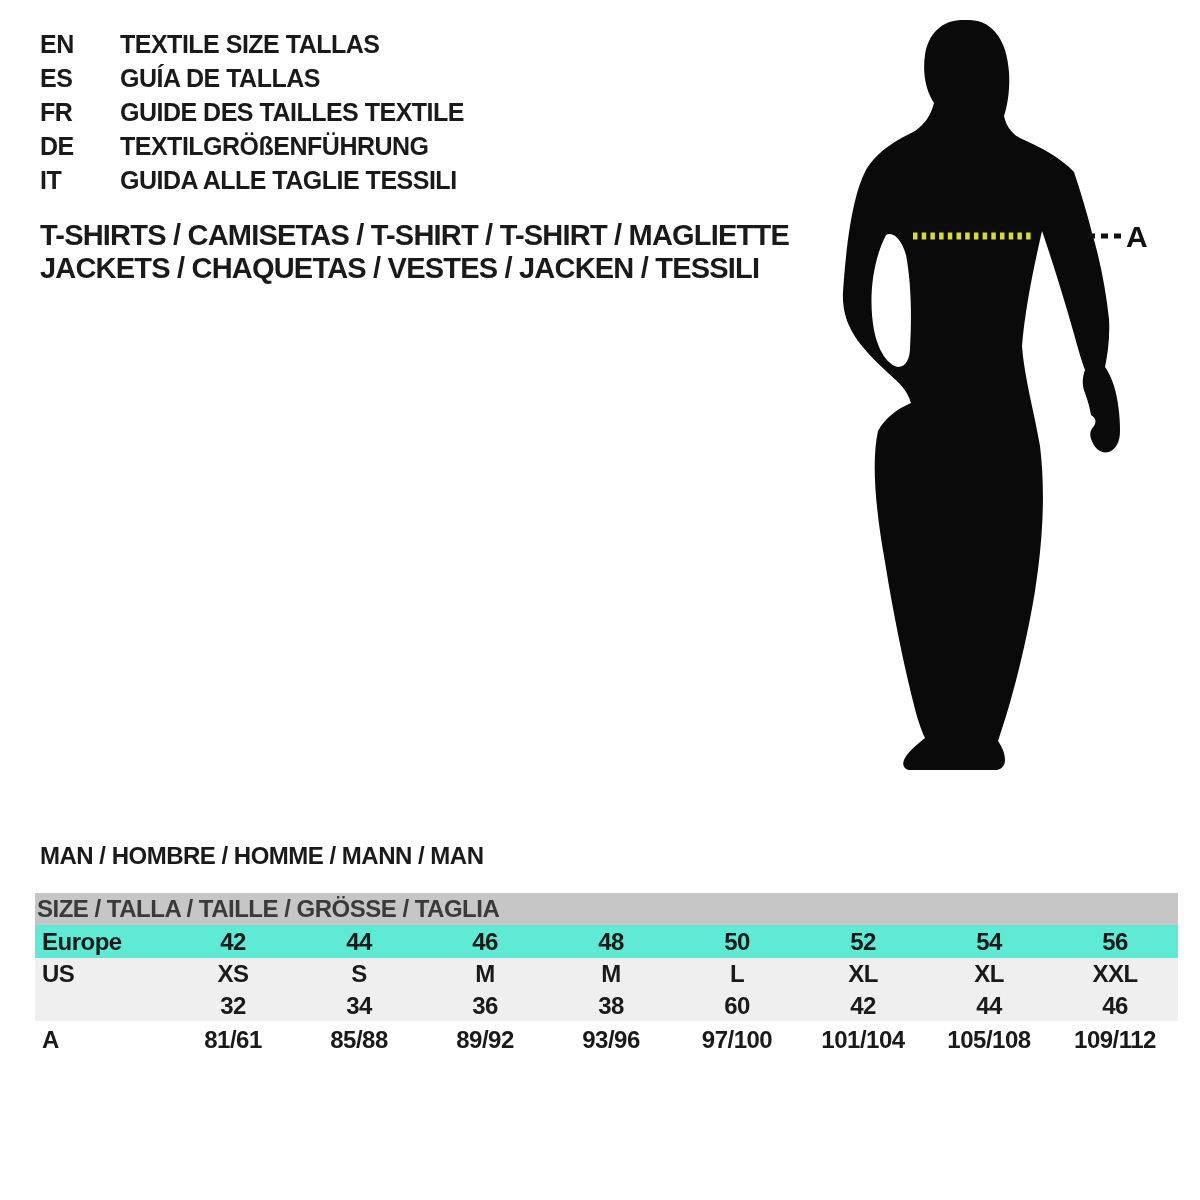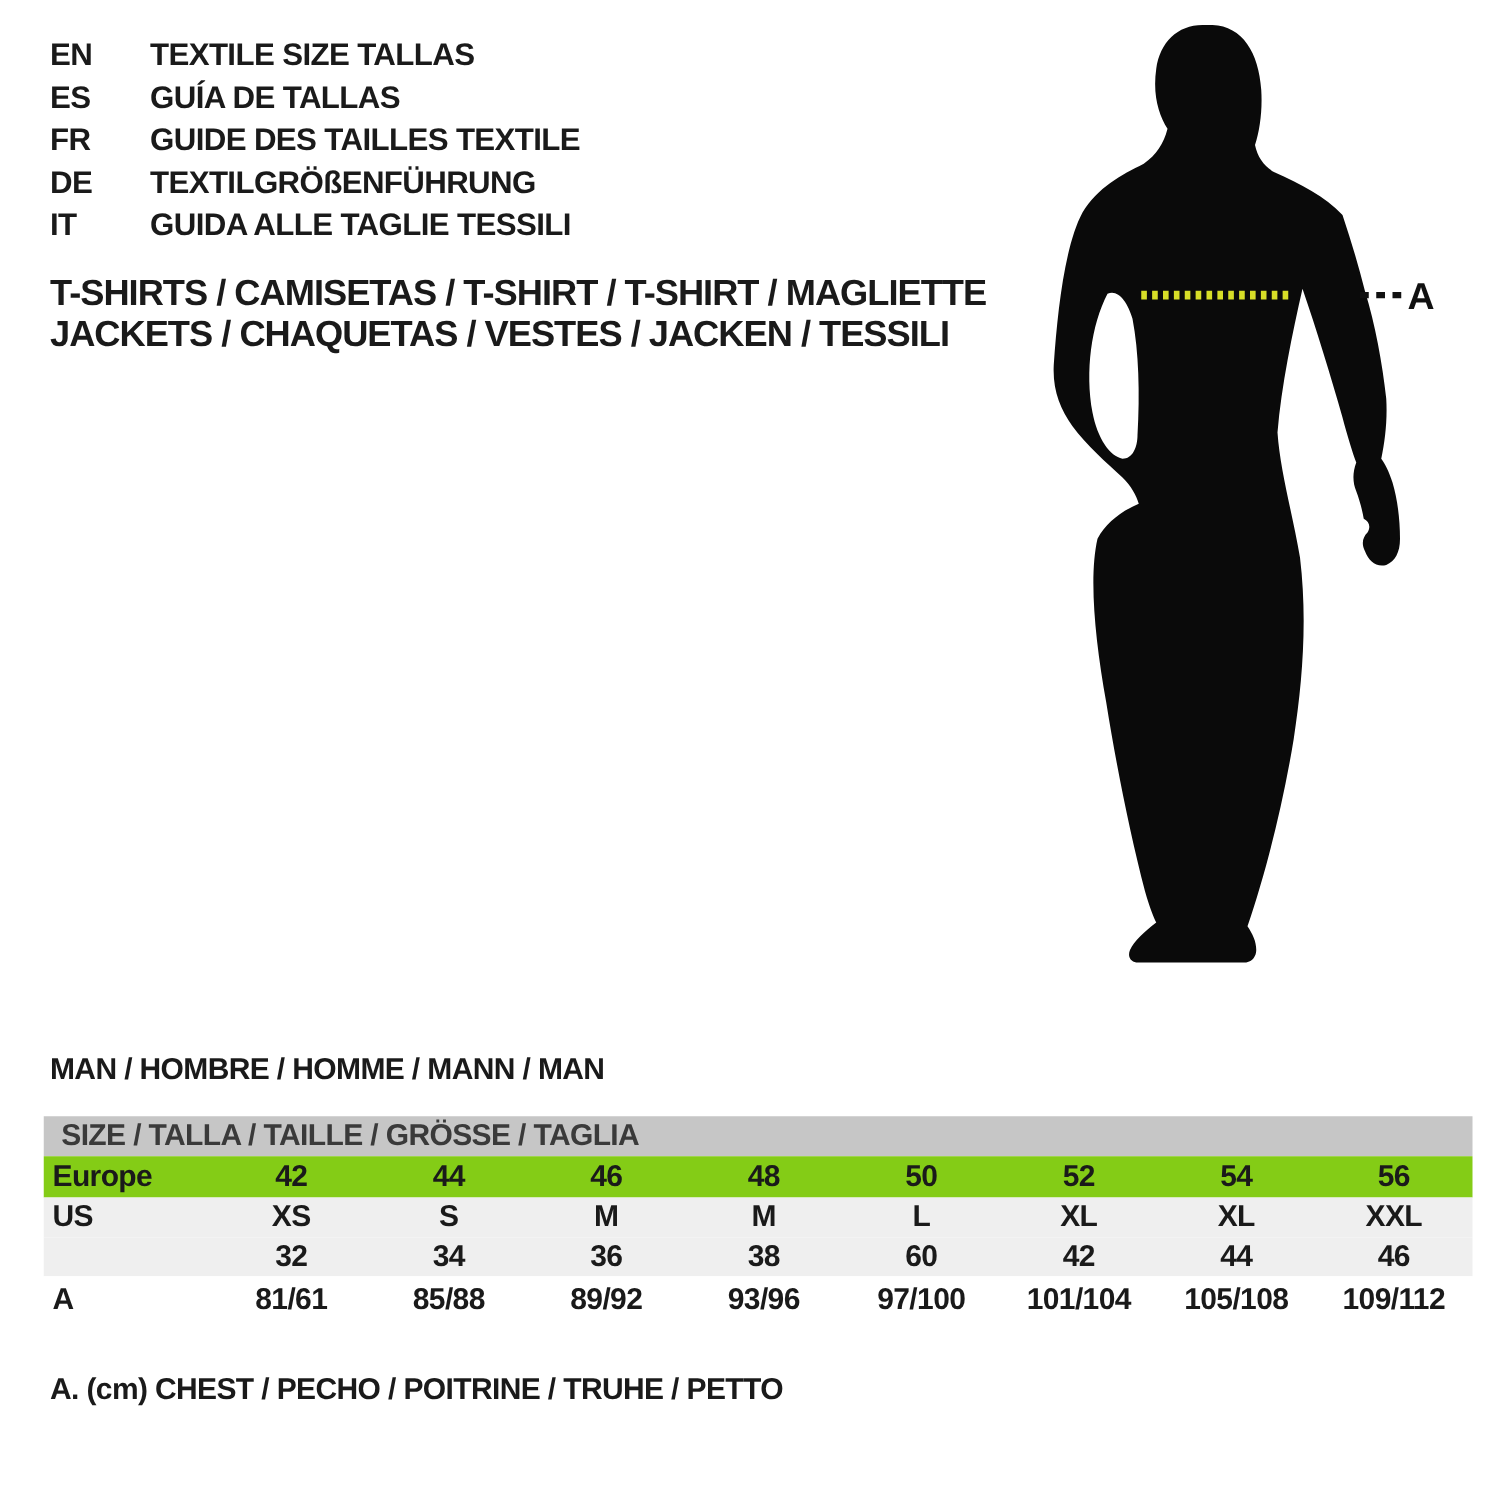--- a/index.html
+++ b/index.html
@@ -17,24 +17,24 @@
   .cat-line{height:33px;line-height:33px;font-size:29px;font-weight:700;letter-spacing:-0.8px;}
   
   .figure-svg{position:absolute;left:840px;top:0;width:320px;height:800px;}
   .measure-a{font-family:"Liberation Sans", sans-serif;font-size:30px;font-weight:700;fill:#111;}
   
   .section-heading{position:absolute;left:40px;top:842px;
     font-size:24px;font-weight:700;letter-spacing:-0.5px;}
   
   .size-table{position:absolute;left:35px;top:893px;width:1143px;}
   .t-header{height:32px;line-height:32px;background:#c6c6c6;color:#3a3a3a;
-    padding-left:14px;font-size:24px;font-weight:700;letter-spacing:-0.5px;box-sizing:border-box;}
+    padding-left:2px;font-size:24px;font-weight:700;letter-spacing:-0.5px;box-sizing:border-box;}
   .t-row{display:grid;grid-template-columns:135px repeat(8,1fr);
     font-size:24px;font-weight:700;letter-spacing:-0.5px;}
-  .t-row.r-europe{height:33px;line-height:33px;background:#84cc16;}
+  .t-row.r-europe{height:33px;line-height:33px;background:#5eead4;}
   .t-row.r-us{height:32px;line-height:32px;background:#efefef;}
   .t-row.r-num{height:31px;line-height:31px;background:#efefef;}
   .t-row.r-a{height:37px;line-height:37px;background:#ffffff;}
   .t-label{text-align:left;padding-left:7px;}
   .t-cell{text-align:center;}
   
   .footnote{position:absolute;left:40px;top:1098px;
     font-size:24px;font-weight:700;letter-spacing:-0.5px;}
 </style>
 </head>
@@ -169,15 +169,14 @@
       <div class="t-cell">85/88</div>
       <div class="t-cell">89/92</div>
       <div class="t-cell">93/96</div>
       <div class="t-cell">97/100</div>
       <div class="t-cell">101/104</div>
       <div class="t-cell">105/108</div>
       <div class="t-cell">109/112</div>
     </div>
   </div>
 
-  <div class="footnote">A. (cm) CHEST / PECHO / POITRINE / TRUHE / PETTO</div>
 
 </div>
 
 </body></html>

